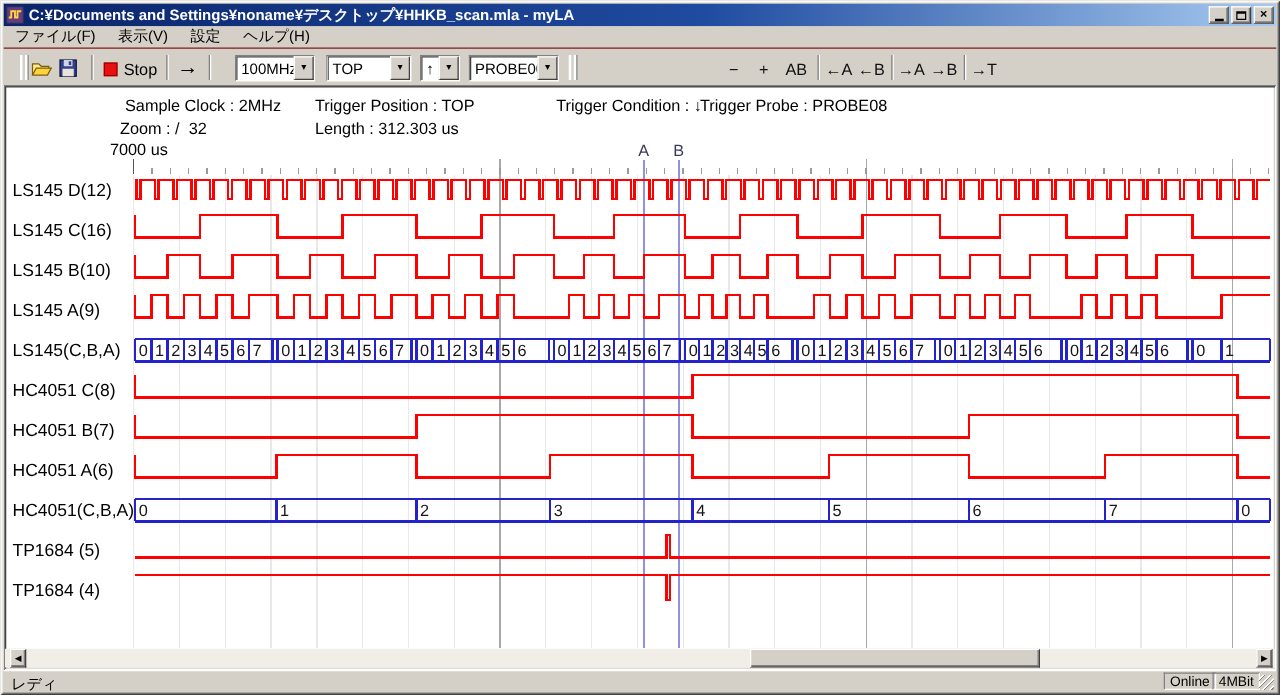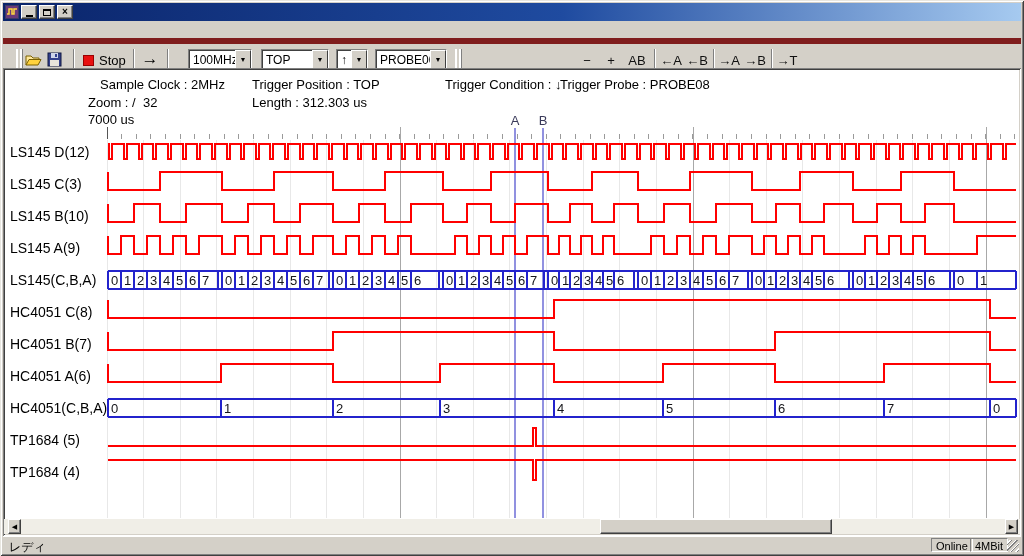--- a/index.html
+++ b/index.html
@@ -10,21 +10,21 @@
        background:linear-gradient(90deg,#0A246A 0%,#1f4ba0 55%,#A6CAF0 100%);
        display:flex;align-items:center;padding:0 2px;}
   .title-text{color:#fff;font-size:12px;font-weight:bold;margin-left:4px;white-space:nowrap;overflow:hidden;flex:1;}
   .tbtn{width:16px;height:14px;background:#D4D0C8;border:1px solid;border-color:#fff #404040 #404040 #fff;
        box-shadow:inset -1px -1px 0 #808080;margin-left:2px;display:flex;align-items:center;justify-content:center;
        font-size:10px;font-weight:bold;color:#000;line-height:1;}
   .g-min{width:7px;height:2px;background:#000;margin-top:7px;}
   .g-max{width:8px;height:7px;border:1px solid #000;border-top-width:2px;}
   .menubar{position:absolute;left:3px;top:21px;right:3px;height:17px;background:#D4D0C8;display:flex;align-items:center;}
   .menu-item{font-size:12px;color:#000;padding:1px 9px;}
-  .toolbar{position:absolute;left:3px;top:38px;right:3px;height:30px;background:#D4D0C8;border-top:6px solid #7f1d1d;}
+  .toolbar{position:absolute;left:3px;top:38px;right:3px;height:30px;background:#D4D0C8;border-top:1px solid #7f1d1d;}
   .grip{position:absolute;top:5px;width:7px;height:20px;
         border-left:2px solid #fff;box-shadow:-1px 0 0 #808080 inset;}
   .grip:before{content:"";position:absolute;left:2px;top:0;width:2px;height:20px;background:#fff;border-right:1px solid #808080;}
   .tsep{position:absolute;top:5px;width:2px;height:20px;border-left:1px solid #808080;border-right:1px solid #fff;}
   .ticonbtn{position:absolute;top:6px;width:20px;height:19px;display:flex;align-items:center;justify-content:center;}
   .flatbtn{position:absolute;top:6px;height:20px;display:flex;align-items:center;justify-content:center;
         font-size:13px;color:#111;}
   .stopbtn{position:absolute;left:80px;top:6px;height:20px;display:flex;align-items:center;}
   .stopsq{width:11px;height:11px;background:#e81010;border:1px solid #900;}
   .stoplbl{font-size:13px;margin-left:5px;color:#000;}
@@ -60,31 +60,38 @@
 <body>
 
 <div class="win">
 
   <div class="titlebar">
     <svg width="14" height="14">
       <rect x="0" y="0" width="14" height="14" fill="#3a3a66"></rect>
       <rect x="1" y="1" width="12" height="12" fill="#6a3a7a"></rect>
       <polyline points="2,9 4,9 4,4 7,4 7,9 9,9 9,4 12,4" fill="none" stroke="#ffd840" stroke-width="1.5"></polyline>
     </svg>
+    <div class="title-text">C:¥Documents and Settings¥noname¥デスクトップ¥HHKB_scan.mla - myLA</div>
     <div class="tbtn">
         <span class="g-min"></span>
       </div>
     <div class="tbtn">
         <span class="g-max"></span>
       </div>
     <div class="tbtn">
         <span>×</span>
       </div>
   </div>
 
+  <div class="menubar" id="menubar">
+      <div class="menu-item">ファイル(F)</div>
+      <div class="menu-item">表示(V)</div>
+      <div class="menu-item">設定</div>
+      <div class="menu-item">ヘルプ(H)</div>
+    </div>
 
   <div class="toolbar">
     <div class="grip" style="left:13px"></div>
     <div class="ticonbtn" style="left:20px">
       <svg width="17" height="14">
         <path d="M1 12 L1 3 L6 3 L8 5 L14 5 L14 7" fill="#ffe89c" stroke="#7a6000" stroke-width="1"></path>
         <path d="M1 12 L4 6.5 L16 6.5 L13 12 Z" fill="#ffd23e" stroke="#7a6000" stroke-width="1"></path>
       </svg>
     </div>
     <div class="ticonbtn" style="left:41px">
@@ -139,27 +146,27 @@
     <div class="tsep" style="left:768px"></div>
     <div class="flatbtn" style="left:772px;width:24px">→T</div>
   </div>
 
   <div class="client"></div>
 
   <div class="itext" style="left:100px;top:77px">Sample Clock : 2MHz</div>
   <div class="itext" style="left:252px;top:77px">Trigger Position : TOP</div>
   <div class="itext" style="left:445px;top:77px">Trigger Condition : ↓</div>
   <div class="itext" style="left:560px;top:77px">Trigger Probe : PROBE08</div>
-  <div class="itext" style="left:88px;top:95px">Zoom : /  32</div>
+  <div class="itext" style="left:96px;top:95px">Zoom : /  32</div>
   <div class="itext" style="left:252px;top:95px">Length : 312.303 us</div>
   <div class="itext" style="left:88px;top:112px">7000 us</div>
 
   <div id="channel-labels">
       <div class="chlabel" style="top: 142px;">LS145 D(12)</div>
-      <div class="chlabel" style="top: 174px;">LS145 C(3)</div>
+      <div class="chlabel" style="top: 174px;">LS145 C(16)</div>
       <div class="chlabel" style="top: 206px;">LS145 B(10)</div>
       <div class="chlabel" style="top: 238px;">LS145 A(9)</div>
       <div class="chlabel" style="top: 270px;">LS145(C,B,A)</div>
       <div class="chlabel" style="top: 302px;">HC4051 C(8)</div>
       <div class="chlabel" style="top: 334px;">HC4051 B(7)</div>
       <div class="chlabel" style="top: 366px;">HC4051 A(6)</div>
       <div class="chlabel" style="top: 398px;">HC4051(C,B,A)</div>
       <div class="chlabel" style="top: 430px;">TP1684 (5)</div>
       <div class="chlabel" style="top: 462px;">TP1684 (4)</div>
     </div>

